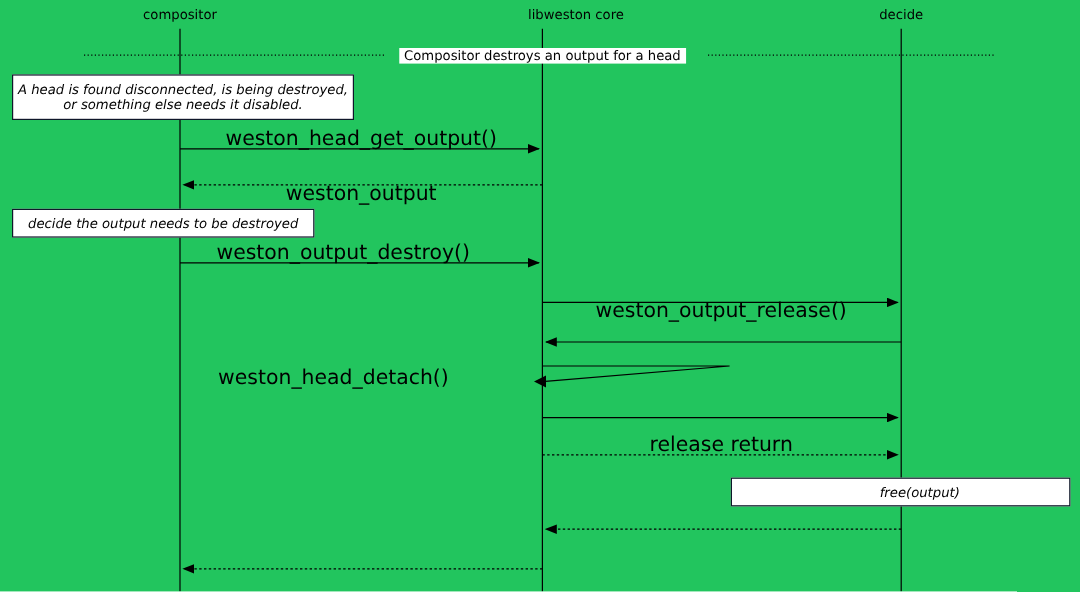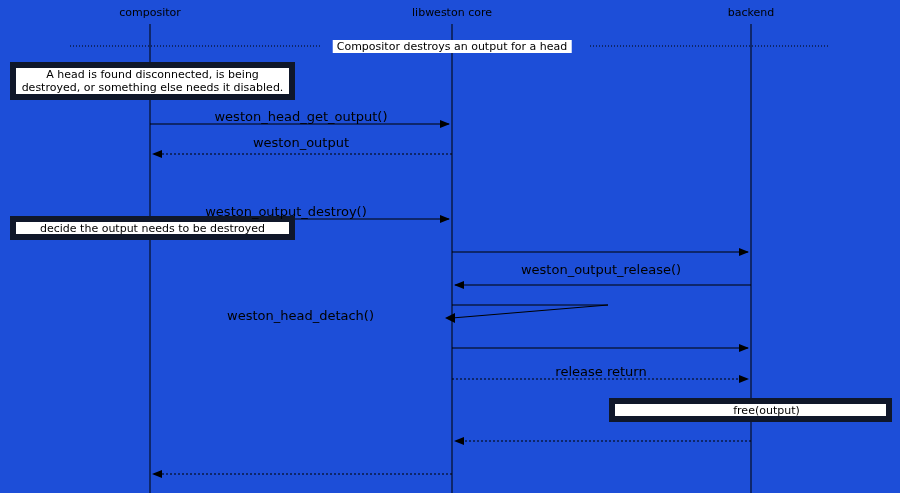--- a/index.html
+++ b/index.html
@@ -8,64 +8,65 @@
     background: #ffffff;
   }
   body {
     font-family: "DejaVu Sans", sans-serif;
   }
   #diagram {
     position: relative;
     width: 900px;
     height: 493px;
     overflow: hidden;
-    background: #1d4ed8;
+    background: #22c55e;
   }
   #diagram svg {
     position: absolute;
     left: 0;
     top: 0;
   }
   .lbl {
     position: absolute;
     font-size: 11px;
     color: #000000;
     white-space: nowrap;
     line-height: 13px;
   }
   .actor-label {
     font-size: 11px;
     text-align: center;
     transform: translateX(-50%);
   }
   .msg-label {
-    font-size: 13px;
+    font-size: 17px;
     text-align: right;
     transform: translateX(-50%);
   }
   .sep-label {
     font-size: 11px;
     text-align: left;
     transform: translateX(-50%);
     background: #ffffff;
     padding: 0 4px;
   }
   .note {
     position: absolute;
-    border: 6px solid #0f172a;
+    border: 1px solid #0f172a;
     background: #ffffff;
     font-size: 11px;
     line-height: 13px;
     color: #000000;
     box-sizing: border-box;
     display: flex;
     align-items: center;
     justify-content: center;
     text-align: center;
     padding: 2px 4px;
+    font-style: italic;
   }
 </style>
 </head>
 <body>
 
 <div id="diagram">
 
   <svg width="900" height="493">
     <defs>
       <marker id="arrowFilled" markerWidth="10" markerHeight="8" refX="9" refY="4" orient="auto" markerUnits="userSpaceOnUse">
@@ -103,29 +104,29 @@
 
       <line x1="452" y1="379" x2="748" y2="379" stroke="#000000" stroke-width="1" stroke-dasharray="2,2" marker-end="url(#arrowFilled)"></line>
 
       <line x1="751" y1="441" x2="455" y2="441" stroke="#000000" stroke-width="1" stroke-dasharray="2,2" marker-end="url(#arrowFilled)"></line>
 
       <line x1="452" y1="474" x2="153" y2="474" stroke="#000000" stroke-width="1" stroke-dasharray="2,2" marker-end="url(#arrowFilled)"></line>
     </g>
   </svg>
 
   <div class="lbl actor-label" style="left:150px; top:6px;">compositor</div>
-  <div class="lbl actor-label" style="left:452px; top:6px;">libweston core</div>
-  <div class="lbl actor-label" style="left:751px; top:6px;">backend</div>
+  <div class="lbl actor-label" style="left:480px; top:6px;">libweston core</div>
+  <div class="lbl actor-label" style="left:751px; top:6px;">decide</div>
 
   <div class="lbl sep-label" style="left:452px; top:40px;">Compositor destroys an output for a head</div>
 
   <div class="note" style="left:10px; top:62px; width:285px; height:38px;">A head is found disconnected, is being destroyed, or something else needs it disabled.</div>
-  <div class="note" style="left:10px; top:174px; width:285px; height:24px;margin-top:42px;">decide the output needs to be destroyed</div>
+  <div class="note" style="left:10px; top:174px; width:252px; height:24px;">decide the output needs to be destroyed</div>
   <div class="note" style="left:609px; top:398px; width:283px; height:24px;padding-left:36px;">free(output)</div>
 
   <div class="lbl msg-label" style="left:301px; top:110px;">weston_head_get_output()</div>
-  <div class="lbl msg-label" style="left:301px; top:136px;">weston_output</div>
+  <div class="lbl msg-label" style="left:301px; top:156px;">weston_output</div>
   <div class="lbl msg-label" style="left:286px; top:205px;">weston_output_destroy()</div>
-  <div class="lbl msg-label" style="left:601px; top:263px;">weston_output_release()</div>
+  <div class="lbl msg-label" style="left:601px; top:253px;">weston_output_release()</div>
   <div class="lbl msg-label" style="left:374px; top:309px; transform:translateX(-100%);">weston_head_detach()</div>
   <div class="lbl msg-label" style="left:601px; top:365px;">release return</div>
 
 </div>
 
 </body></html>

